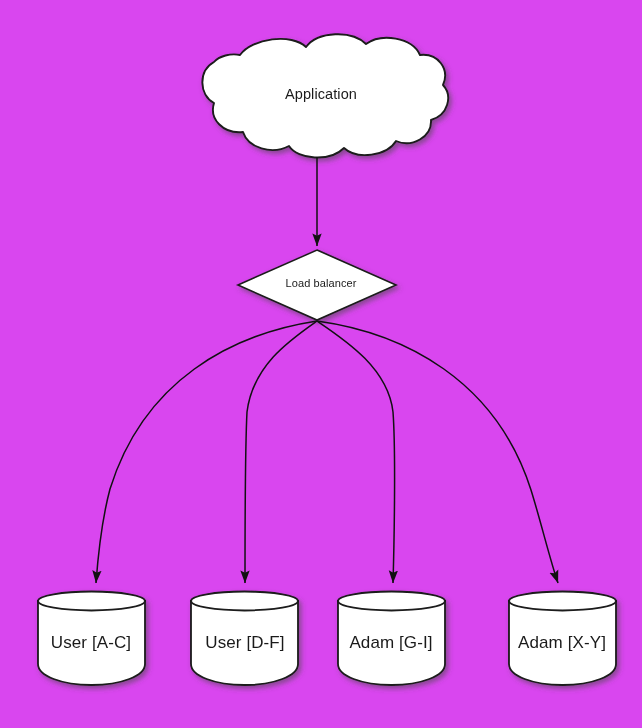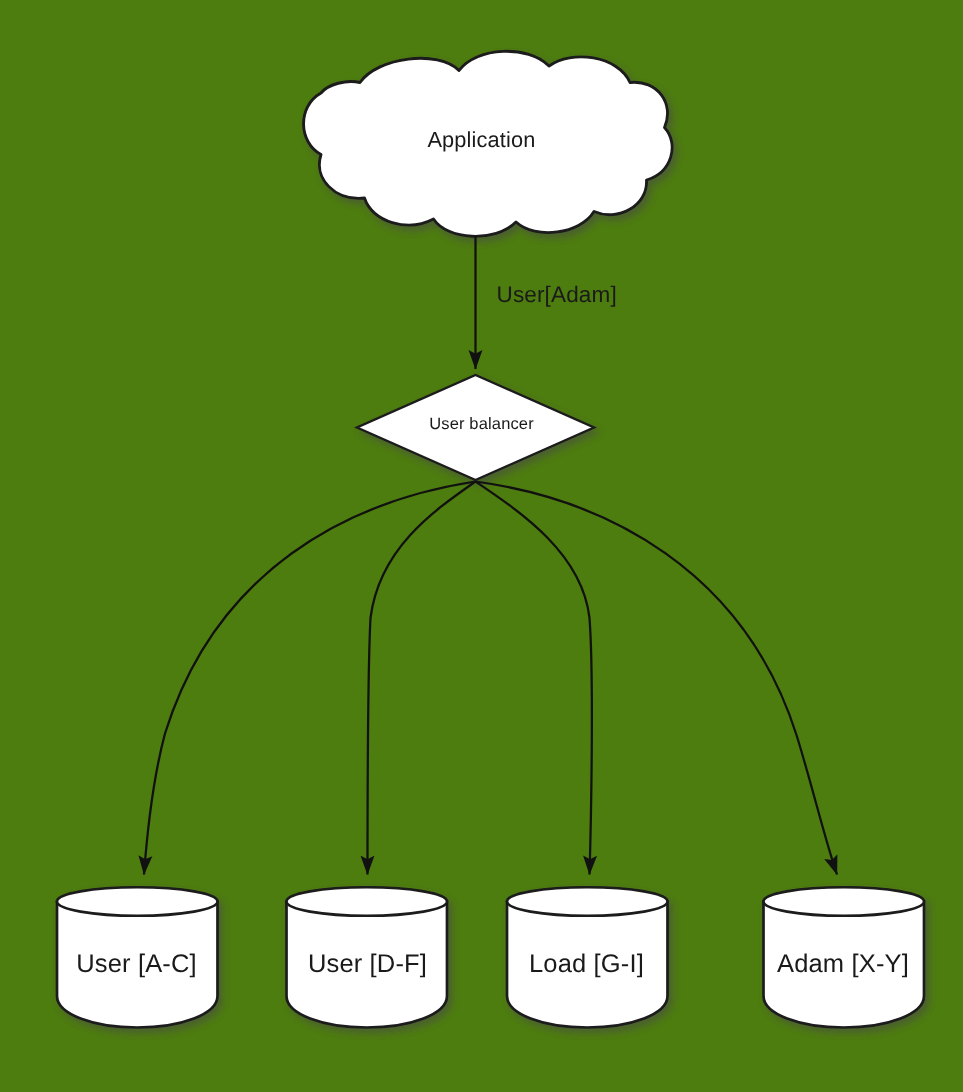--- a/index.html
+++ b/index.html
@@ -11,21 +11,21 @@
     width: 642px;
     height: 728px;
     font-family: "Liberation Sans", sans-serif;
     color: #000000;
     overflow: hidden;
   }
   #diagram-root {
     position: relative;
     width: 642px;
     height: 728px;
-    background: #4d7c0f;
+    background: #d946ef;
   }
   #diagram-svg {
     position: absolute;
     top: 0;
     left: 0;
     width: 642px;
     height: 728px;
   }
   .node-label {
     position: absolute;
@@ -136,25 +136,24 @@
 
     <g filter="url(#soft-shadow)">
       <path d="M 509 601 L 509 664 C 509 676, 533 685, 562.5 685
                C 592 685, 616 676, 616 664 L 616 601 Z" fill="#ffffff" stroke="#1a1a1a" stroke-width="1.8"></path>
       <ellipse cx="562.5" cy="601" rx="53.5" ry="9.5" fill="#ffffff" stroke="#1a1a1a" stroke-width="1.8"></ellipse>
     </g>
   </svg>
 
   <div class="node-label lbl-cloud">Application</div>
 
-  <div class="node-label lbl-edge">User[Adam]</div>
 
-  <div class="node-label lbl-diamond">User balancer</div>
+  <div class="node-label lbl-diamond">Load balancer</div>
 
   <div class="node-label lbl-db lbl-db-0">User [A-C]</div>
 
   <div class="node-label lbl-db lbl-db-1">User [D-F]</div>
 
-  <div class="node-label lbl-db lbl-db-2">Load [G-I]</div>
+  <div class="node-label lbl-db lbl-db-2">Adam [G-I]</div>
 
   <div class="node-label lbl-db lbl-db-3">Adam [X-Y]</div>
 
 </div>
 
 </body></html>

